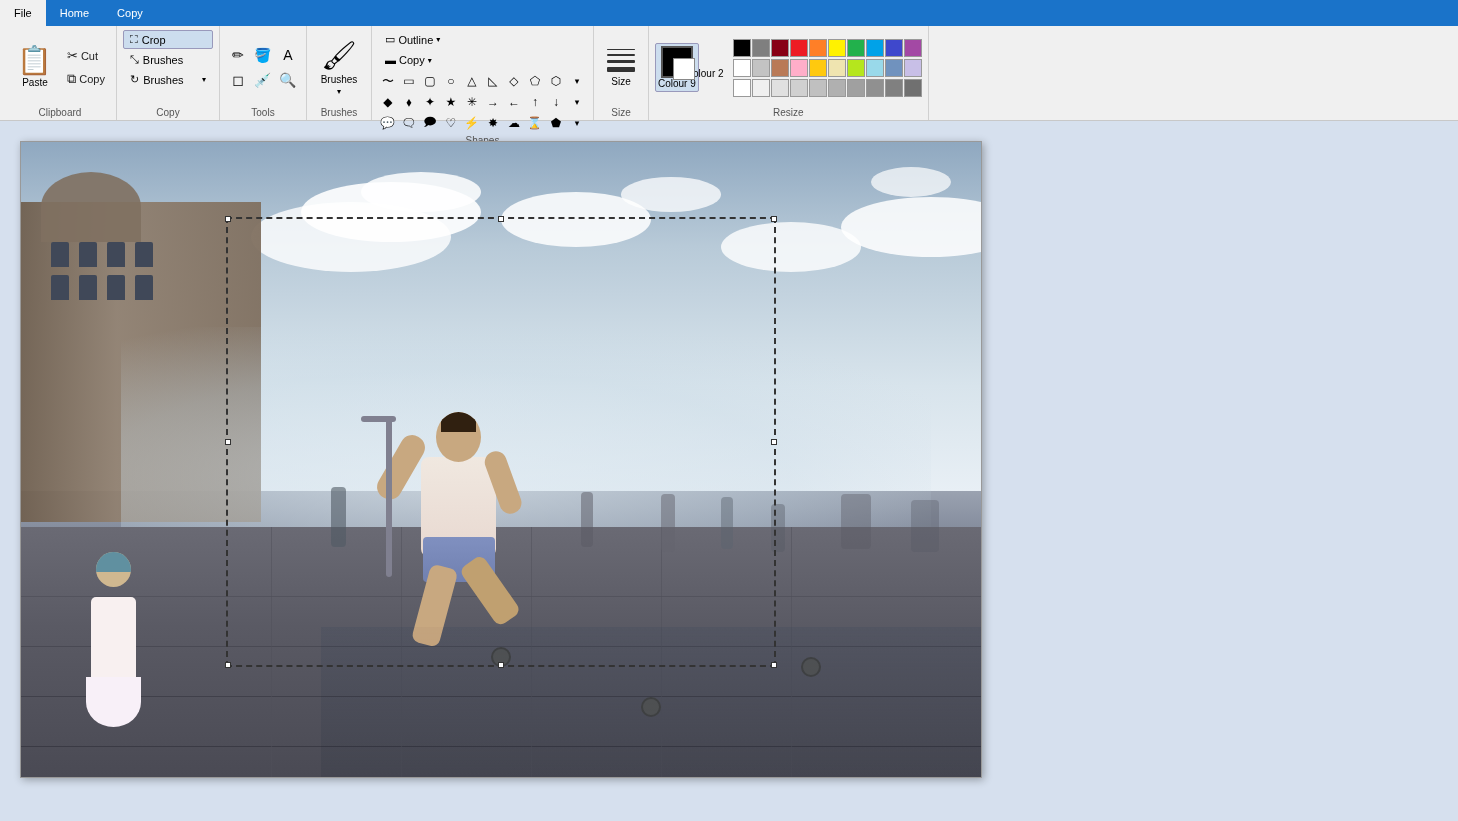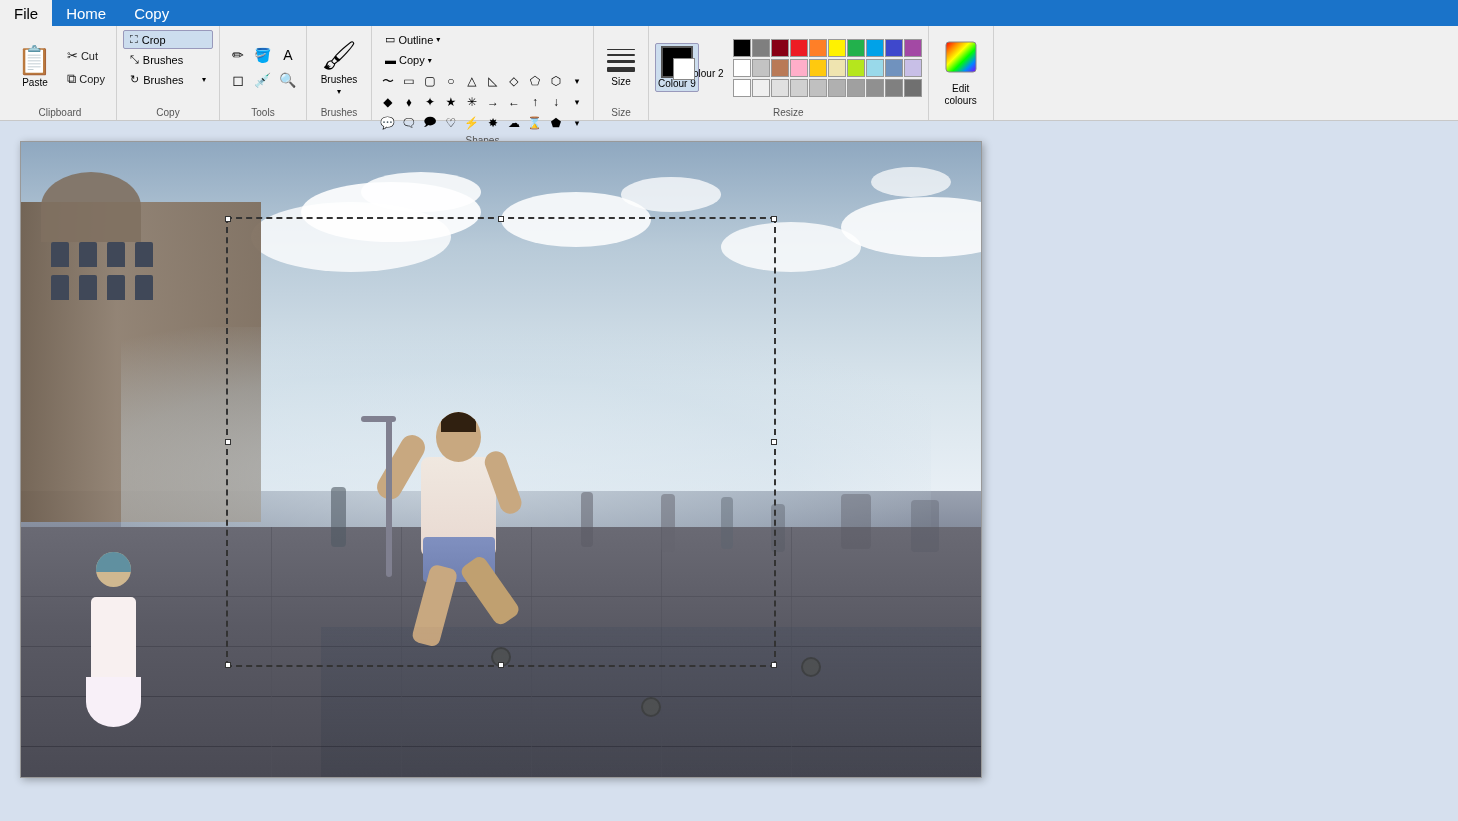--- a/index.html
+++ b/index.html
@@ -10,21 +10,21 @@
       display: flex;
       background: #1a73c9;
       height: 26px;
       align-items: stretch;
     }
     .ribbon-tab {
       padding: 0 14px;
       display: flex;
       align-items: center;
       color: white;
-      font-size: 15px;
+      font-size: 11px;
       cursor: pointer;
     }
     .ribbon-tab.active {
       background: #f0f0f0;
       color: #000;
     }
 
     
     .ribbon {
       background: #f0f0f0;
@@ -542,42 +542,20 @@
             <div class="color-cell" style="background: rgb(144, 144, 144);"></div>
             <div class="color-cell" style="background: rgb(128, 128, 128);"></div>
             <div class="color-cell" style="background: rgb(112, 112, 112);"></div>
           </div>
         </div>
 
     </div>
     <div class="ribbon-group-label">Resize</div>
   </div>
 
-  <div class="ribbon-group">
-    <div class="ribbon-group-content">
-      <div class="action-btn-large">
-        <div class="action-icon">
-          <svg width="32" height="32" viewBox="0 0 32 32">
-            <defs>
-              <linearGradient id="rainbow" x1="0%" y1="0%" x2="100%" y2="100%">
-                <stop offset="0%" style="stop-color:#ff0000"></stop>
-                <stop offset="20%" style="stop-color:#ff8800"></stop>
-                <stop offset="40%" style="stop-color:#ffff00"></stop>
-                <stop offset="60%" style="stop-color:#00ff00"></stop>
-                <stop offset="80%" style="stop-color:#0088ff"></stop>
-                <stop offset="100%" style="stop-color:#8800ff"></stop>
-              </linearGradient>
-            </defs>
-            <rect x="1" y="1" width="30" height="30" rx="3" fill="url(#rainbow)" stroke="#888" stroke-width="1"></rect>
-          </svg>
-        </div>
-        <span>Edit colours</span>
-      </div>
-    </div>
-  </div>
 
 
 </div>
 
 <div class="canvas-area">
   <div class="canvas-wrapper">
     <div class="canvas-image">
       <div class="photo-scene">
 
         <div class="sky-bg"></div>

